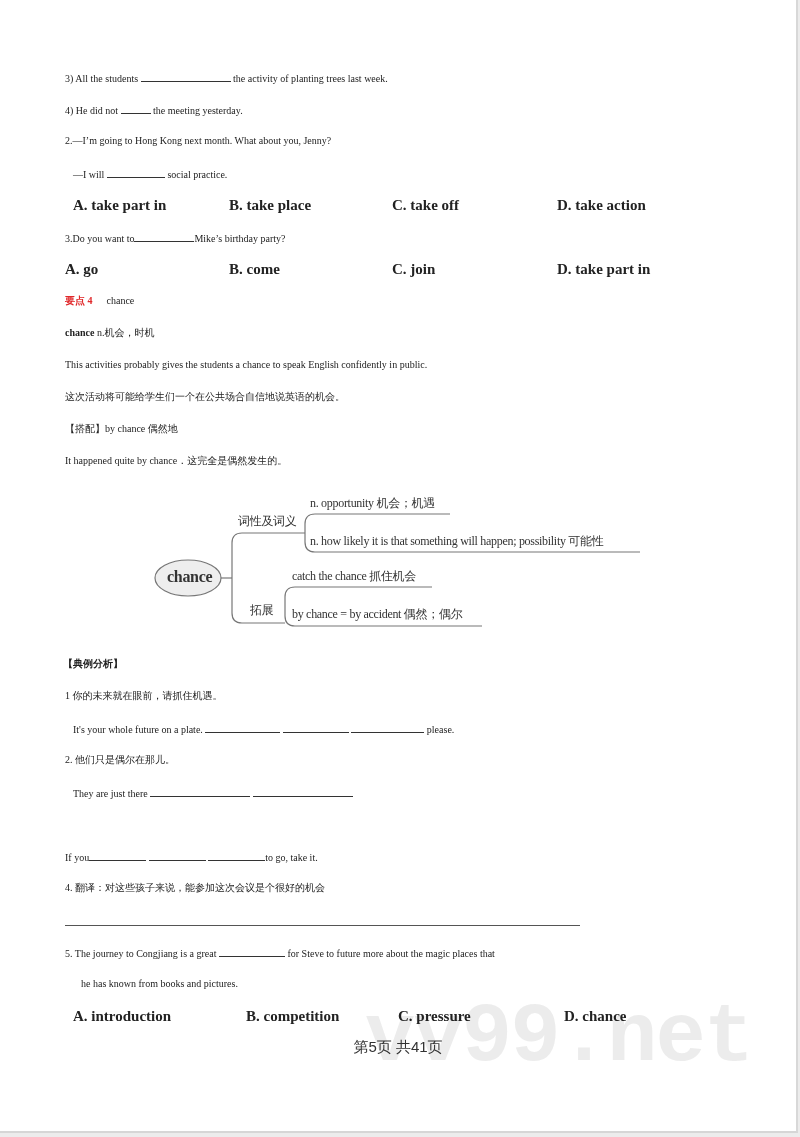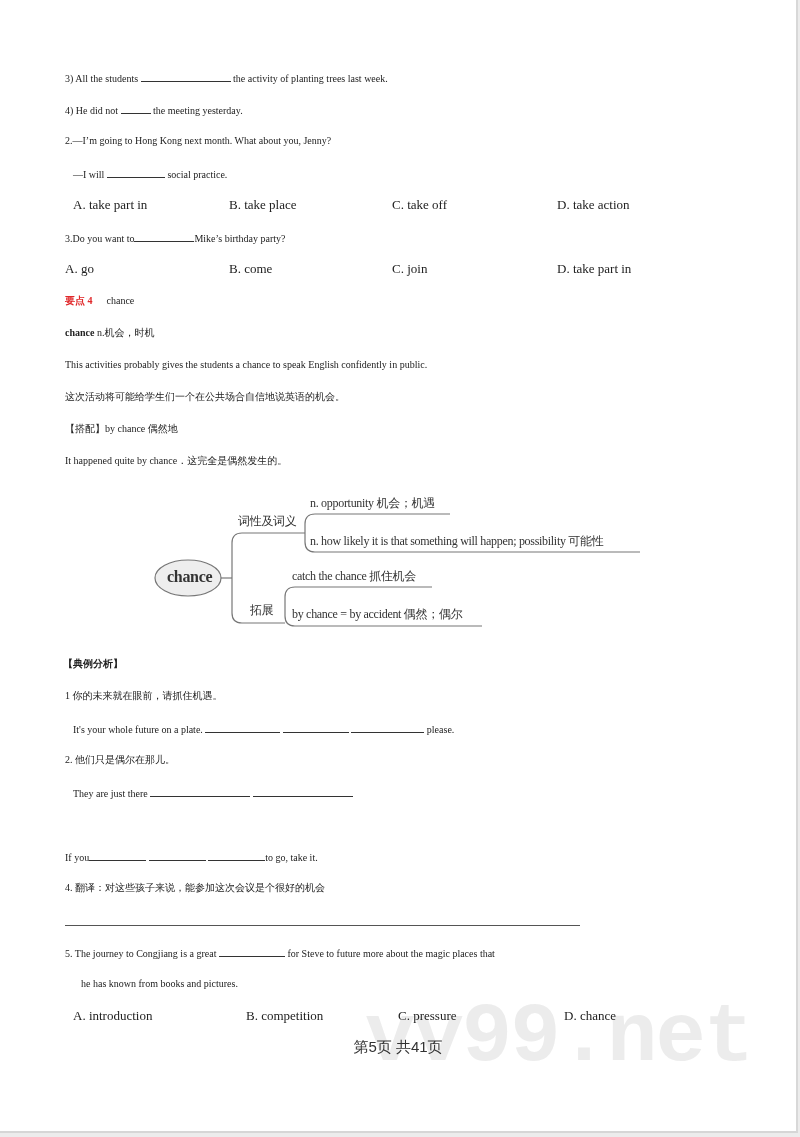--- a/index.html
+++ b/index.html
@@ -8,21 +8,21 @@
     font-family: "Liberation Serif", "DejaVu Serif", serif; color: #222;
   }
   .page {
     position: absolute; left: 0; top: 0; width: 796px; height: 1131px;
     background: #ffffff; border-right: 2px solid #d8d8d8; border-bottom: 2px solid #d6d6d6;
   }
   .line {
     position: absolute; left: 65px; font-size: 10px; line-height: 20px; white-space: nowrap;
   }
   .blank { display: inline-block; border-bottom: 1px solid #333; height: 14px; vertical-align: baseline; }
-  .opt { position: absolute; font-size: 13px; line-height: 20px; white-space: nowrap; }
+  .opt { position: absolute; font-size: 15px; line-height: 20px; white-space: nowrap; font-weight: bold; }
   .red { color: #e0282a; font-weight: bold; }
   .bold { font-weight: bold; }
   .diagram { position: absolute; left: 150px; top: 488px; width: 500px; height: 145px; }
   .diagram svg { position: absolute; left: 0; top: 0; }
   .dtext { position: absolute; font-size: 12px; white-space: nowrap; color: #333; font-family: "Liberation Serif", serif; letter-spacing: -0.3px; }
   .watermark {
     position: absolute; left: 365px; top: 998px; font-family: Liberation Mono, monospace;
     font-weight: bold; font-size: 84px; color: rgba(200,200,200,0.35); letter-spacing: -2px; line-height: 80px;
   }
   .footer { position: absolute; left: 0; width: 796px; top: 1038px; text-align: center; font-size: 15px; color: #333; font-family: Liberation Sans, sans-serif; }

